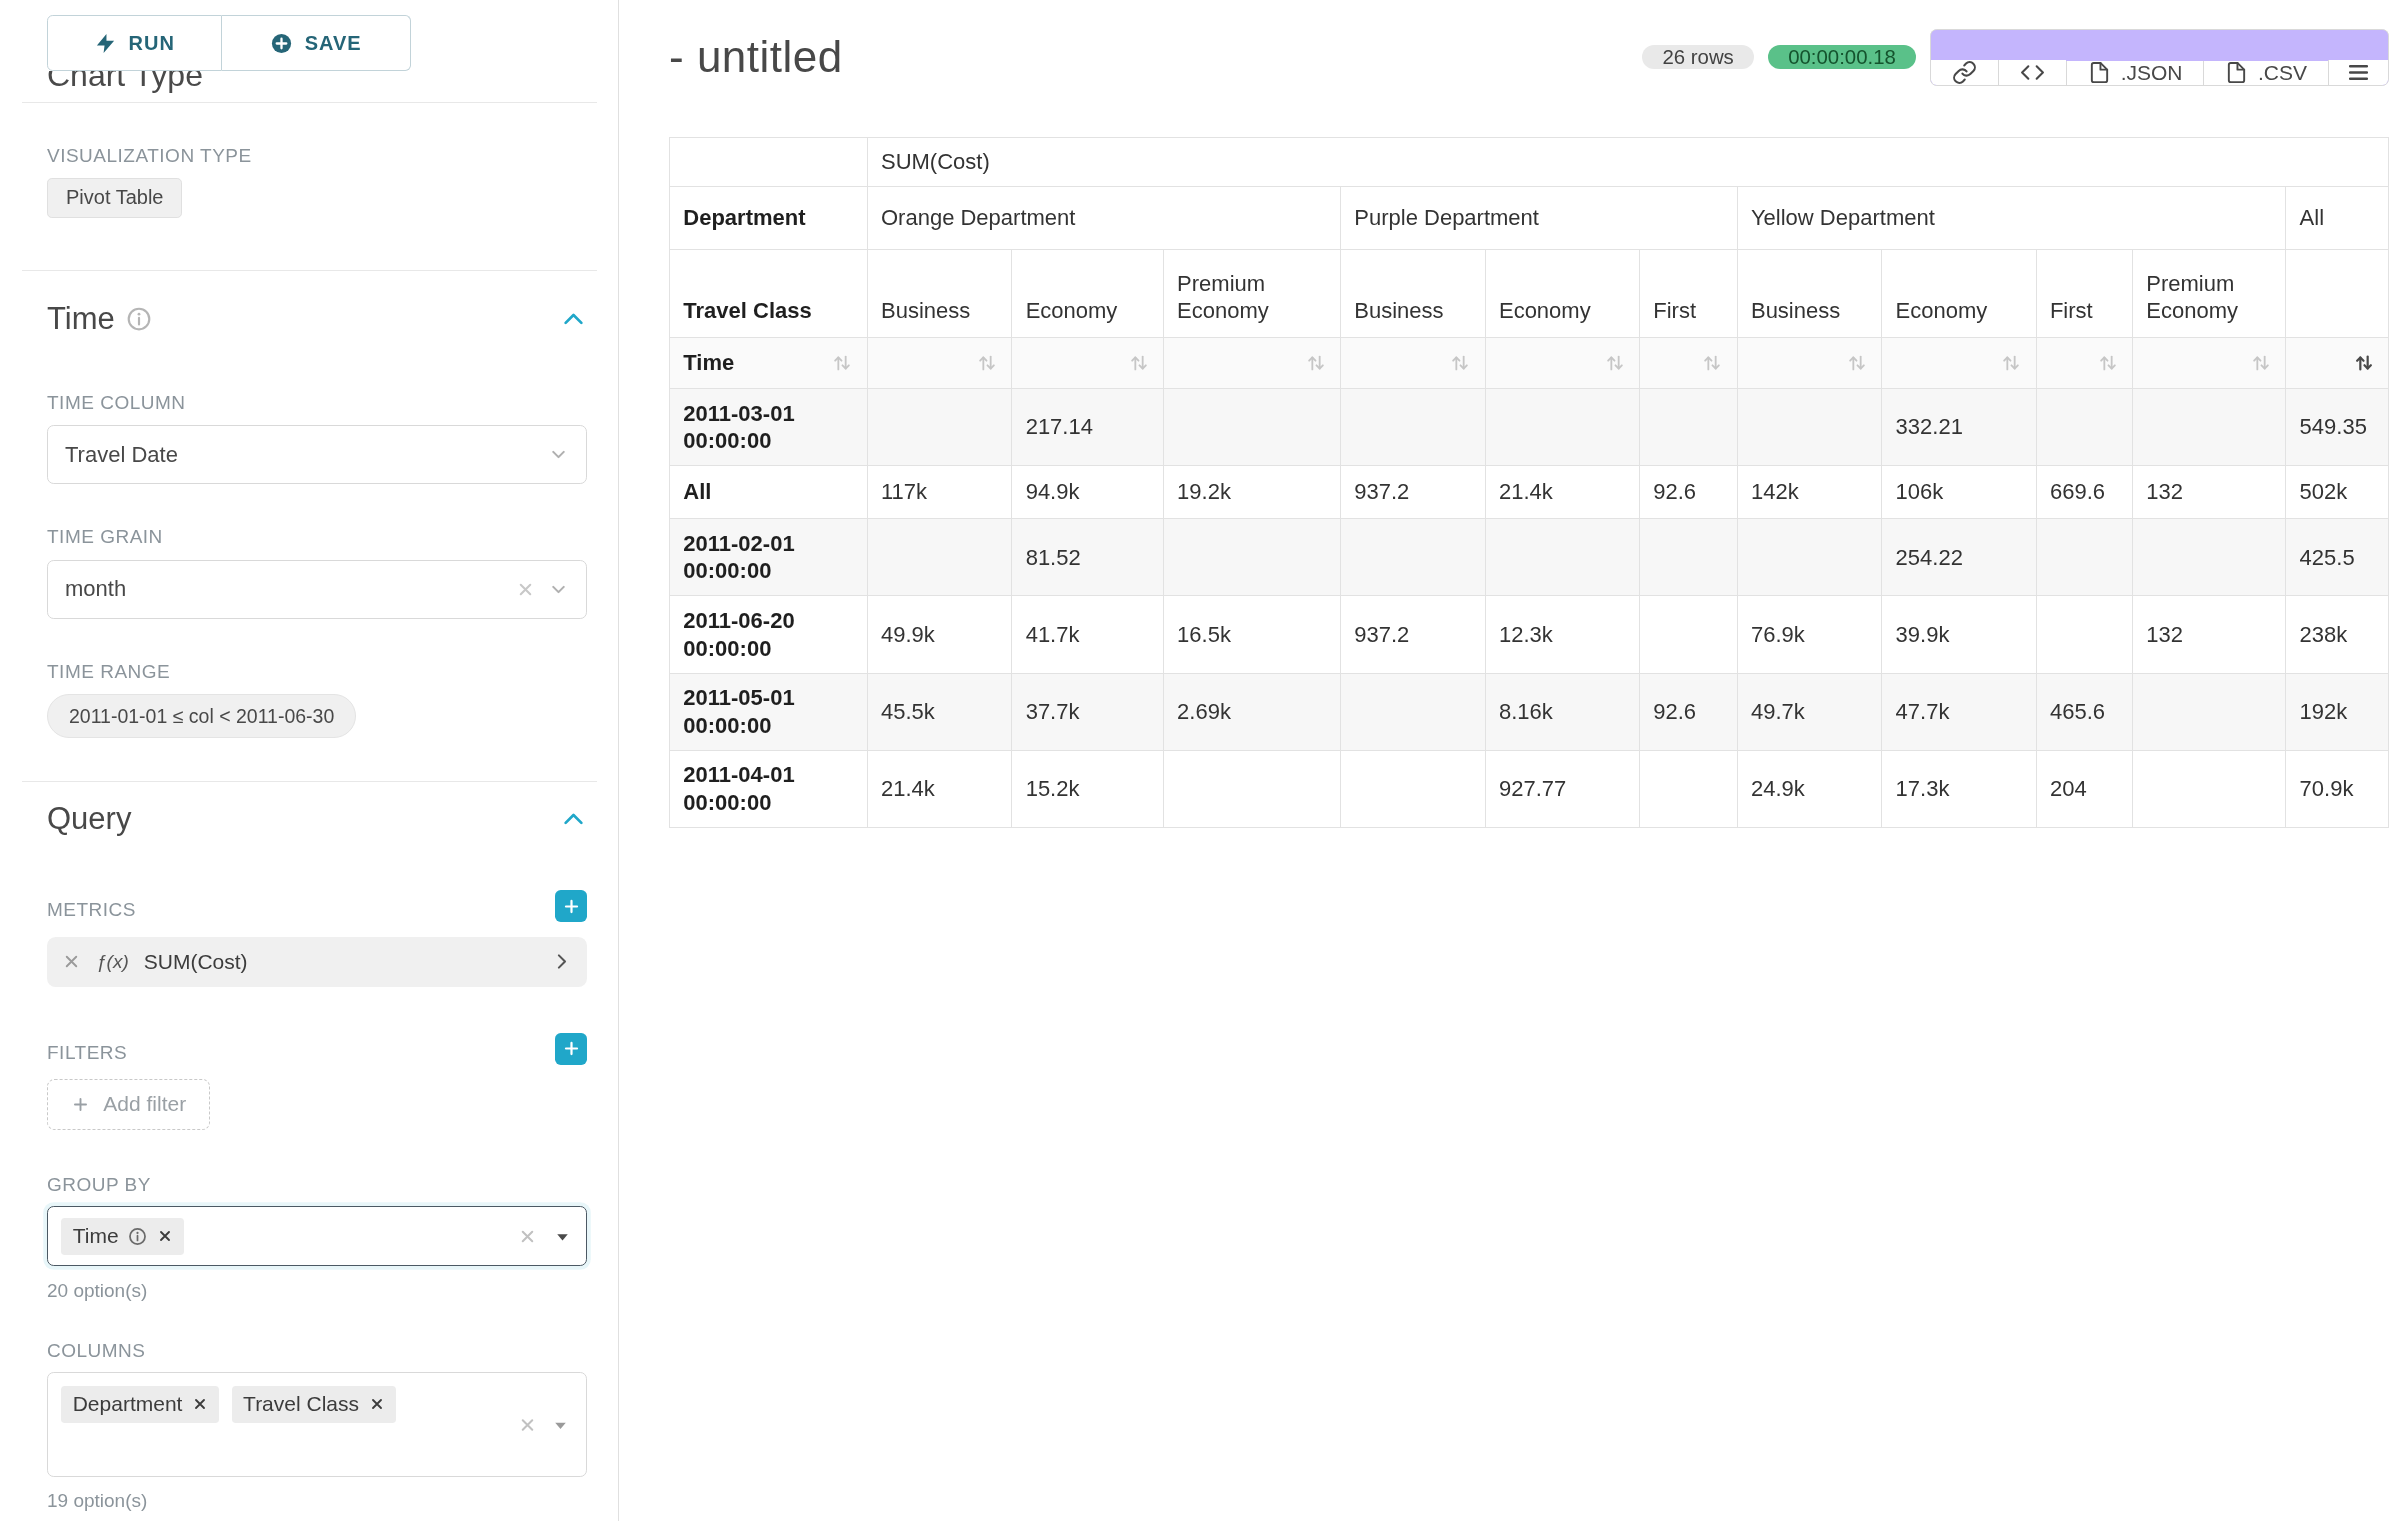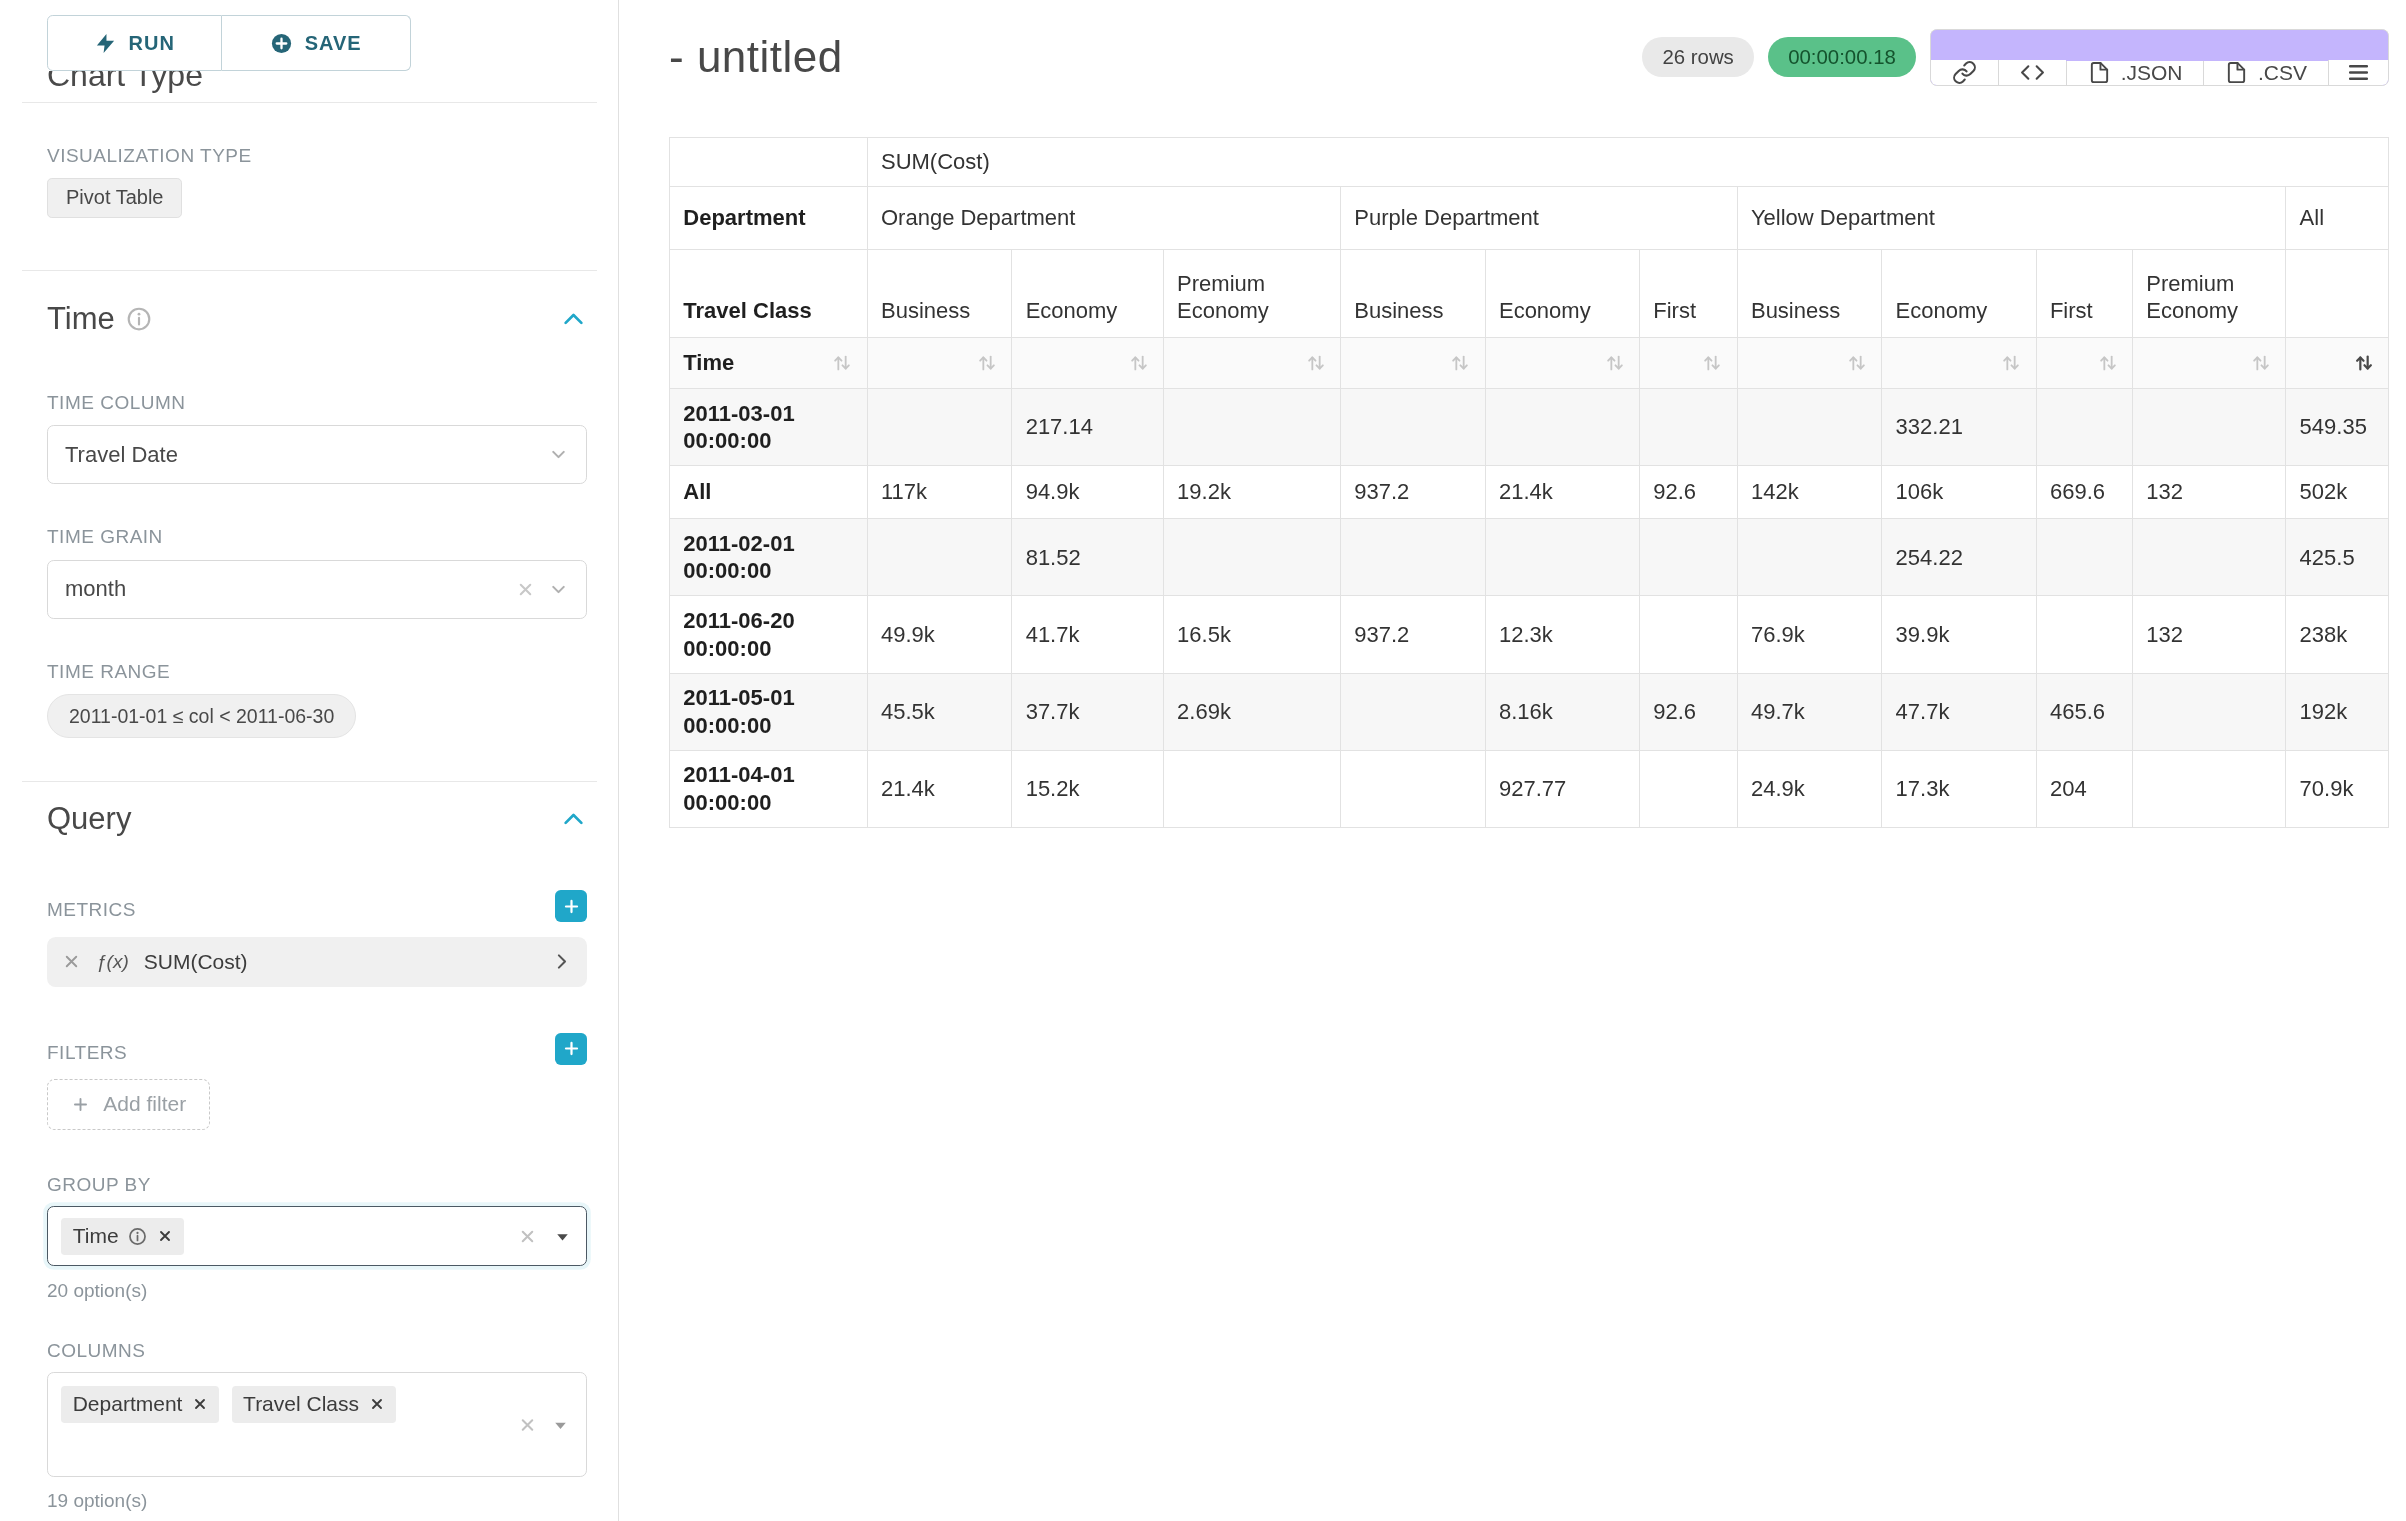--- a/index.html
+++ b/index.html
@@ -39,21 +39,21 @@
   .cols-select{position:relative;height:105px;border:1px solid #d9d9d9;border-radius:6.7px;margin-top:10.5px;padding:12.4px 13.3px;background:#fff;cursor:text}
   .cols-select .chips{display:flex;gap:12.4px}
   .cols-select .push{position:absolute;right:15px;top:50%;transform:translateY(-50%);display:flex;align-items:center;gap:13.3px}
   .mt-cols{margin-top:38px}
 
   
   .main{flex:1;padding:28.5px 17px 0 50px;overflow:hidden}
   .main-header{display:flex;align-items:center;justify-content:space-between}
   .title{font-size:44px;font-weight:400;color:#484848;letter-spacing:0.5px}
   .header-right{display:flex;align-items:center;gap:14.3px}
-  .badge{height:40px;display:inline-flex;align-items:center;padding:0 20px;border-radius:21px;font-size:20.4px}
+  .badge{height:24px;display:inline-flex;align-items:center;padding:0 20px;border-radius:21px;font-size:20.4px}
   .rows-badge{background:#e9e9e9;color:#424242}
   .timer-badge{background:#5ac189;color:#14532d}
   .btn-group{display:flex;align-items:flex-end;height:57px;border:1px solid #d9d9d9;border-radius:6.7px;overflow:hidden;background:#c4b5fd}
   .btn-group button{display:flex;align-items:center;gap:9.5px;padding:0 21px;background:#fff;border:none;border-left:1px solid #d9d9d9;font-size:21px;color:#484848;cursor:pointer}
   .btn-group button:first-child{border-left:none}
 
   
   .pivot-wrap{margin-top:51px}
   table.pivot{border-collapse:collapse;table-layout:fixed;font-size:22px;color:#333;line-height:27.6px}
   .pivot th,.pivot td{border:1px solid #e2e2e2;padding:10.5px 13.3px;text-align:left;font-weight:400;overflow:hidden;vertical-align:middle;background-clip:padding-box}

